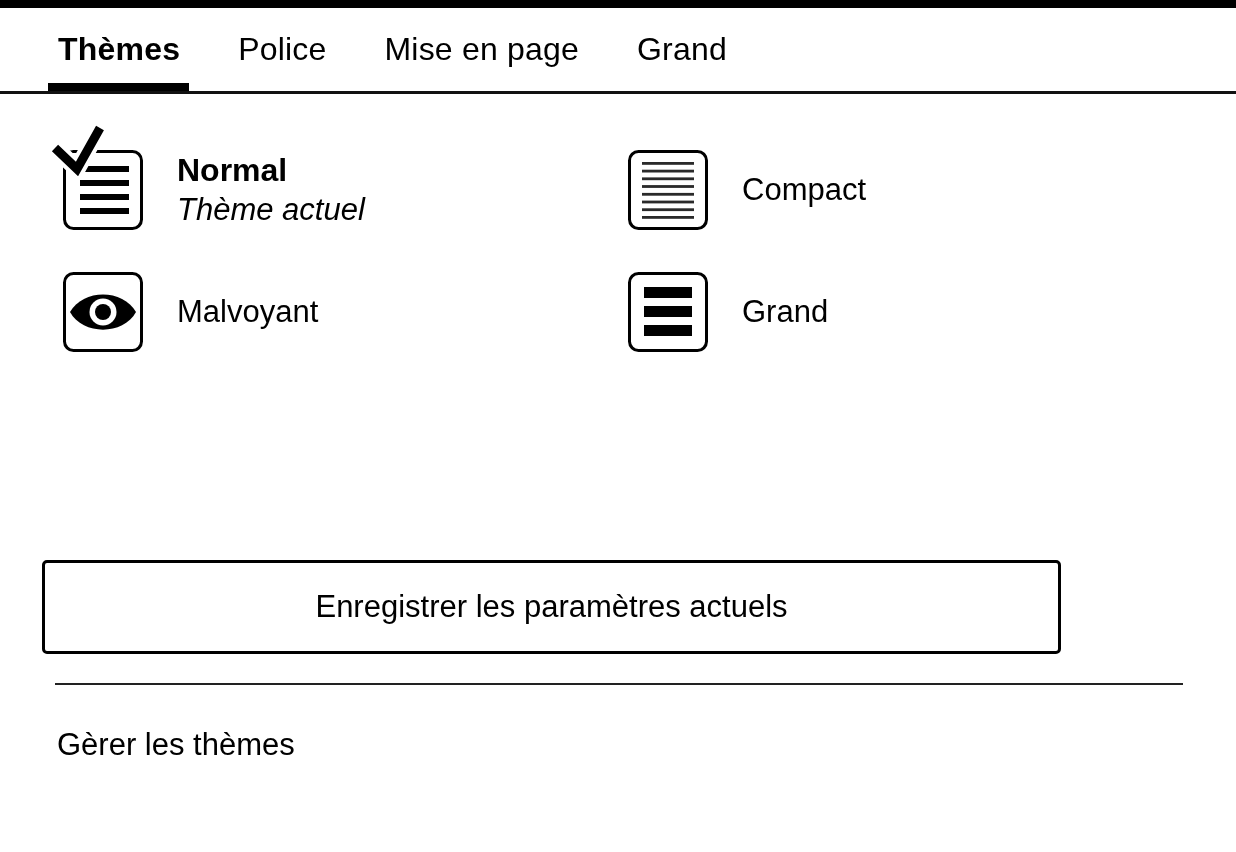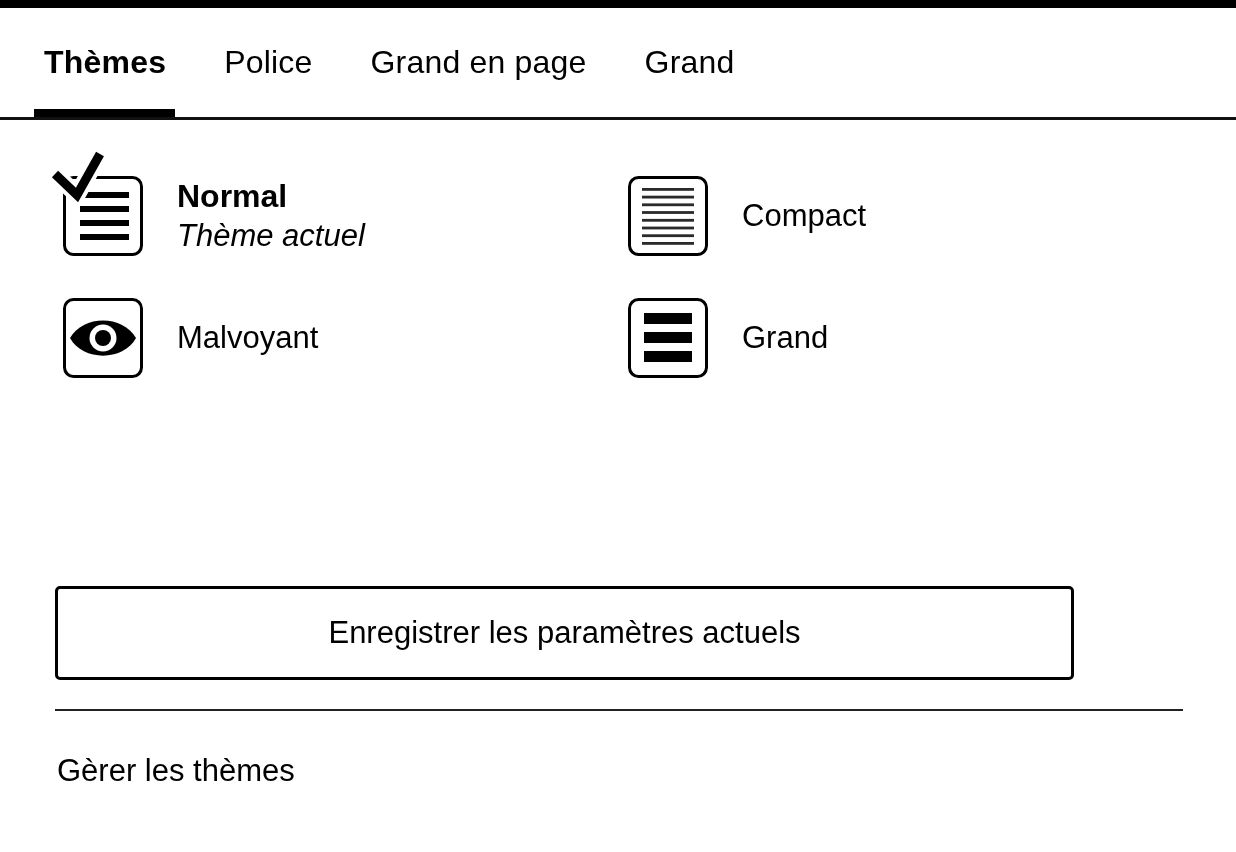--- a/index.html
+++ b/index.html
@@ -13,22 +13,22 @@
   }
 
   
   .topbar { height:8px; width:100%; background:#000; }
 
   
   .tabbar {
     display:flex;
     align-items:stretch;
     gap:58px;
-    height:112px;
-    padding-left:44px;
+    height:86px;
+    padding-left:58px;
     border-bottom:3px solid #111;
   }
   .tab {
     position:relative;
     display:flex;
     align-items:center;
     font-size:32px;
     letter-spacing:0.2px;
     cursor:pointer;
     white-space:nowrap;
@@ -61,21 +61,21 @@
   .labels { margin-left:34px; line-height:1.24; }
   .t-name { font-size:31px; }
   .theme-option.selected .t-name { font-weight:bold; font-size:32px; }
   .t-sub { font-size:31px; font-style:italic; }
 
   
   .save-button {
     display:flex;
     align-items:center;
     justify-content:center;
-    margin:208px 0 0 55px;
+    margin:208px 0 0 42px;
     width:1019px;
     height:94px;
     background:#fff;
     border:3px solid #000;
     border-radius:5px;
     font-family:"Liberation Sans", sans-serif;
     font-size:31px;
     color:#000;
     cursor:pointer;
     text-align:right;
@@ -98,21 +98,21 @@
 </head>
 <body>
 
 
 
 <div class="topbar"></div>
 
 <div class="tabbar">
   <div class="tab active">Thèmes</div>
   <div class="tab">Police</div>
-  <div class="tab">Grand en page</div>
+  <div class="tab">Mise en page</div>
   <div class="tab">Grand</div>
 </div>
 
 <div class="themes-grid">
 
   <div class="theme-option selected">
     <div class="tile">
       <svg class="main" width="80" height="80" viewBox="0 0 80 80">
         <rect x="1.5" y="1.5" width="77" height="77" rx="9" fill="#fff" stroke="#000" stroke-width="3"></rect>
         <rect x="17" y="16" width="49" height="6" fill="#000"></rect>

